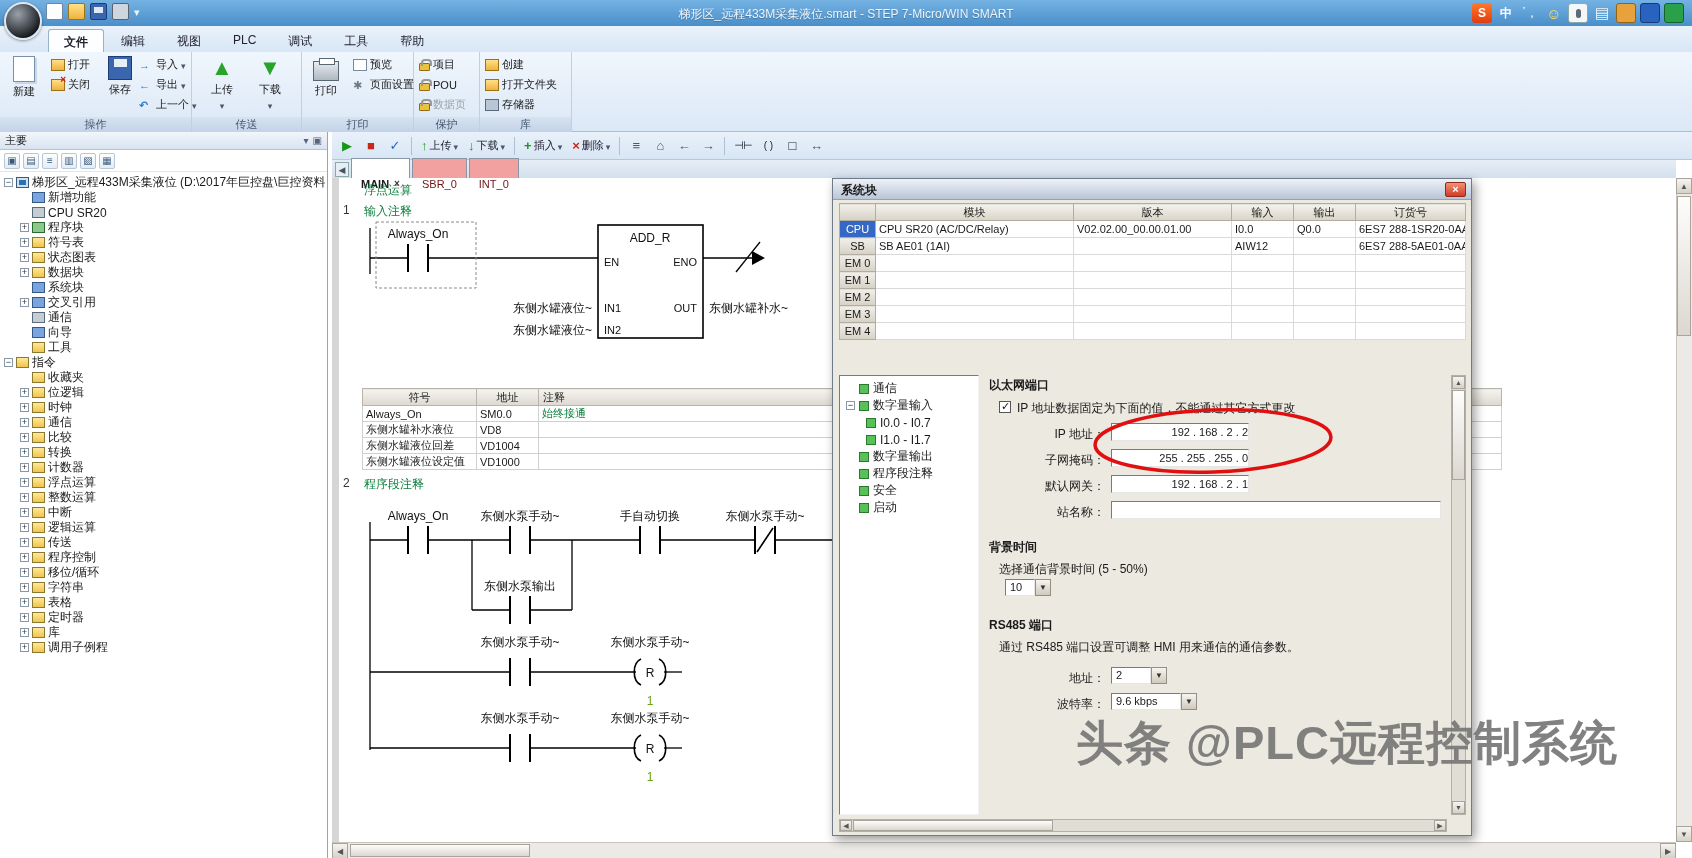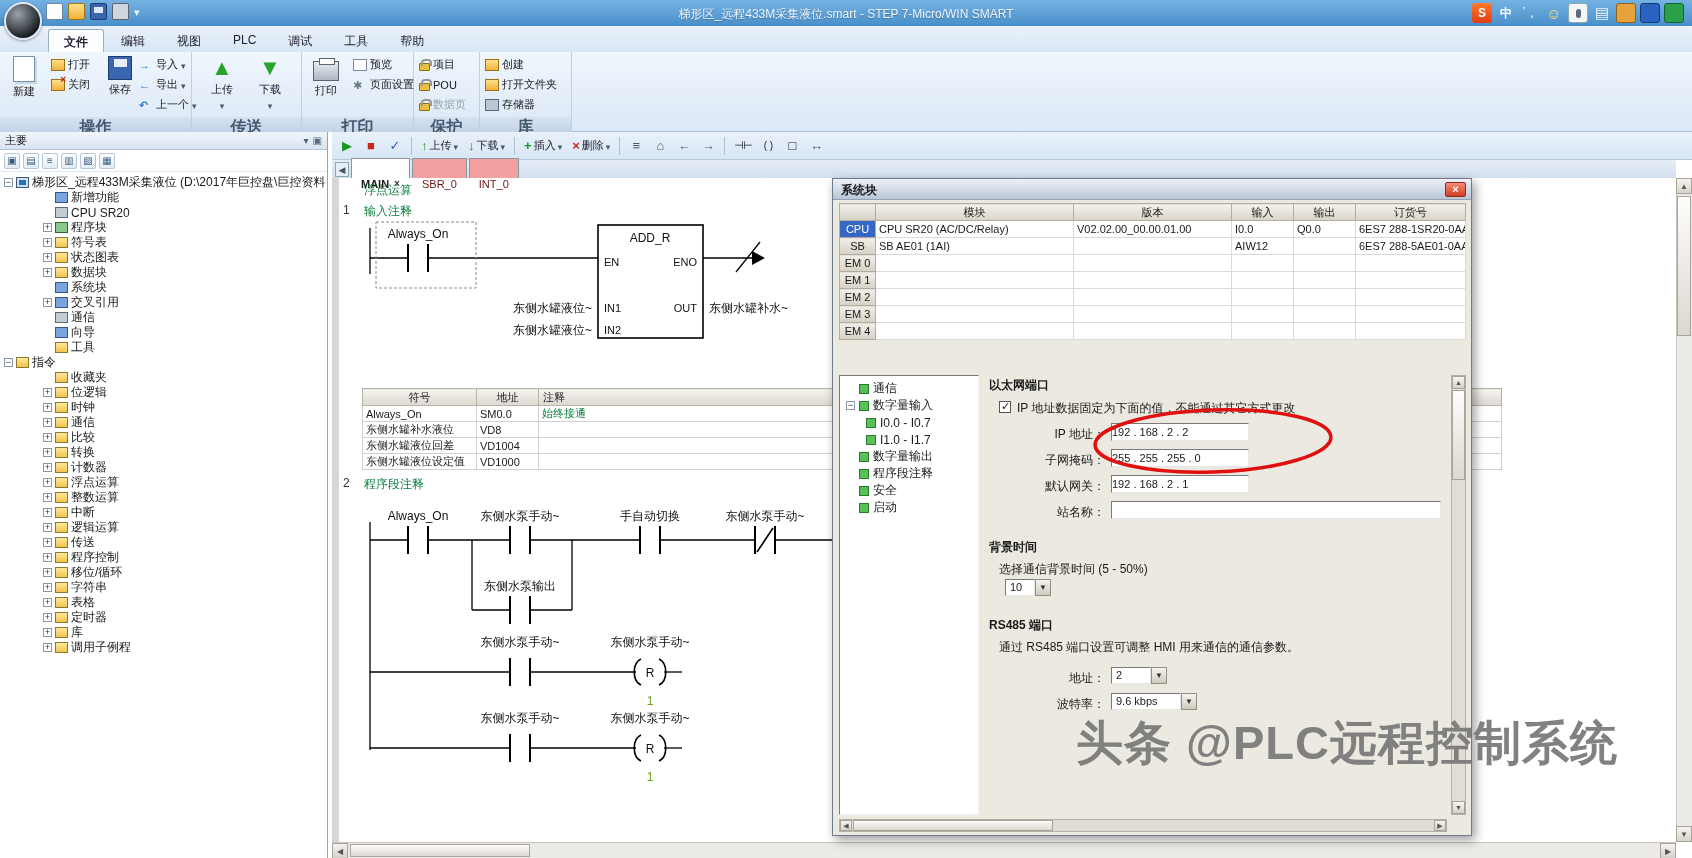--- a/index.html
+++ b/index.html
@@ -42,21 +42,21 @@
     border:2px solid #dde8f2; z-index:9; box-shadow:0 1px 3px rgba(0,0,0,.4); }
   .mtabs { position:absolute; left:48px; top:3px; display:flex; gap:2px; height:23px; }
   .mtab { padding:4px 15px 0 15px; font-size:12px; color:#223; border-radius:3px 3px 0 0; }
   .mtab.active { background:#fcfeff; border:1px solid #95b2cc; border-bottom:none; font-weight:bold; }
 
   
   .ribbon { position:absolute; left:0; top:52px; width:100%; height:80px;
     background:linear-gradient(#f0f6fd,#dbe8f6); border-bottom:1px solid #a8bed4; }
   .rgroup { position:absolute; top:0; height:80px; border-right:1px solid #bed0e4; }
   .glabel { position:absolute; bottom:0; left:0; right:0; height:15px; text-align:center;
-    font-size:16px; color:#44586e; background:linear-gradient(#d6e2f1,#c3d3e7);font-weight:bold; }
+    font-size:11px; color:#44586e; background:linear-gradient(#d6e2f1,#c3d3e7); }
   .bigbtn { position:absolute; width:44px; height:62px; top:1px; display:flex; flex-direction:column;
     align-items:center; justify-content:flex-start; gap:2px; font-size:11px; padding-top:3px; border-radius:3px; }
   .smallcol { position:absolute; top:3px; display:flex; flex-direction:column; gap:1px; }
   .smallrow { display:flex; align-items:center; gap:3px; font-size:11px; height:19px; padding:0 3px; white-space:nowrap; }
   .caret::before { content:"▾"; font-size:9px; color:#44586e; }
   .ri { width:14px; height:12px; display:inline-block; flex:none; }
   .ri-page { background:#fff; border:1px solid #7a8a9a; }
   .ri-folder { background:linear-gradient(#ffe08a,#f0b23c); border:1px solid #9a7414; }
   .ri-folder-x { background:linear-gradient(#ffe08a,#f0b23c); border:1px solid #9a7414; position:relative; }
   .ri-folder-x::before { content:"×"; position:absolute; right:-2px; top:-6px; color:#c02010; font-weight:bold; font-size:10px; }
@@ -104,21 +104,21 @@
   .treepanel { position:absolute; left:0; top:132px; width:328px; bottom:0; background:#fff; border-right:1px solid #98a4b0; }
   .tp-header { height:18px; background:linear-gradient(#f2f6fb,#d8e3f1); border-bottom:1px solid #b4c4d6;
     font-size:11px; padding:2px 5px; display:flex; justify-content:space-between; align-items:center; }
   .tp-hicons { display:flex; gap:4px; color:#55667a; font-size:10px; }
   .tp-hico::before { content:"▾"; } .tp-hico2::before { content:"🗖"; content:"▣"; }
   .tp-toolbar { height:22px; border-bottom:1px solid #dfe6ef; display:flex; align-items:center; gap:3px; padding:0 4px; }
   .tpi { width:16px; height:16px; border:1px solid #b8c6d6; border-radius:2px; background:linear-gradient(#fdfefe,#e4ecf5);
     display:flex; align-items:center; justify-content:center; font-size:10px; color:#3a5a7a; }
   .tree { padding-top:3px; font-size:12px; }
   .trow { display:flex; align-items:center; height:15px; gap:3px; white-space:nowrap; overflow:hidden; }
-  .d0 { padding-left:4px; } .d1 { padding-left:20px;margin-left:23px; }
+  .d0 { padding-left:4px; } .d1 { padding-left:20px; }
   .exp { width:9px; height:9px; flex:none; border:1px solid #8898a8; background:#fff; font-size:9px;
     line-height:7px; text-align:center; color:#333; }
   .exp.plus::before { content:"+"; } .exp.minus::before { content:"−"; }
   .exp.hid { visibility:hidden; }
   .ti { width:13px; height:11px; flex:none; border:1px solid #8a7a30; }
   .ti-y { background:linear-gradient(#ffe89a,#f2c44e); }
   .ti-b { background:#7aa4de; border-color:#35588a; }
   .ti-g { background:#8cc88c; border-color:#2a6a2a; }
   .ti-gray { background:#c4ccd4; border-color:#5a6a7a; }
   .ti-comp { background:#cfe0ee; border-color:#3a5a7a; position:relative; }
@@ -179,21 +179,21 @@
   .dtrow { display:flex; align-items:center; gap:4px; height:17px; white-space:nowrap; }
   .dd0 { padding-left:6px; } .dd1 { padding-left:26px; }
   .dti { width:10px; height:10px; flex:none; background:#58c058; border:1px solid #2a7a2a; }
   .dexp { width:9px; height:9px; flex:none; border:1px solid #8898a8; background:#fff; font-size:9px; line-height:7px; text-align:center; }
   .dexp.minus::before { content:"−"; } .dexp.hid { visibility:hidden; }
   .dlg-panel { position:absolute; left:152px; top:192px; width:462px; height:440px; font-size:12px; }
   .sect { position:absolute; font-weight:bold; }
   .plabel { position:absolute; white-space:nowrap; }
   .flabel { position:absolute; width:112px; text-align:right; white-space:nowrap; }
   .field { position:absolute; height:18px; background:#fff; border:1px solid;
-    border-color:#7a7a7a #e6e6e6 #e6e6e6 #7a7a7a; font-size:11px; text-align:left; padding-top:2px; }
+    border-color:#7a7a7a #e6e6e6 #e6e6e6 #7a7a7a; font-size:11px; text-align:right; padding-top:2px; }
   .field.left { text-align:left; padding-left:4px; }
   .chk { position:absolute; width:12px; height:12px; background:#fff; border:1px solid #555; }
   .chk::before { content:"✓"; position:absolute; left:1px; top:-2px; font-size:11px; color:#111; font-weight:bold; }
   .combo { position:absolute; height:17px; display:flex; }
   .cval { flex:1; background:#fff; border:1px solid; border-color:#7a7a7a #e6e6e6 #e6e6e6 #7a7a7a;
     font-size:11px; padding:1px 0 0 4px; }
   .cbtn { width:16px; background:linear-gradient(#f6f4ee,#cfcabd); border:1px solid #948f82;
     font-size:8px; color:#333; display:flex; align-items:center; justify-content:center; }
   .cbtn::before { content:"▼"; }
   .dlg-vscroll { position:absolute; left:618px; top:196px; width:15px; height:440px; background:#e0ddd4; border:1px solid #b4b0a4; }

